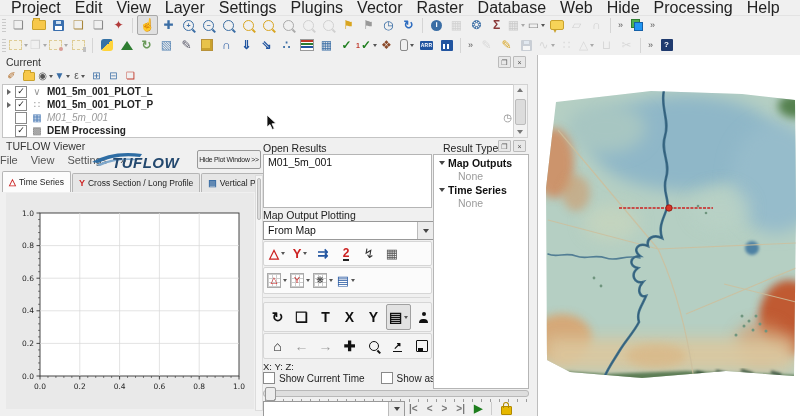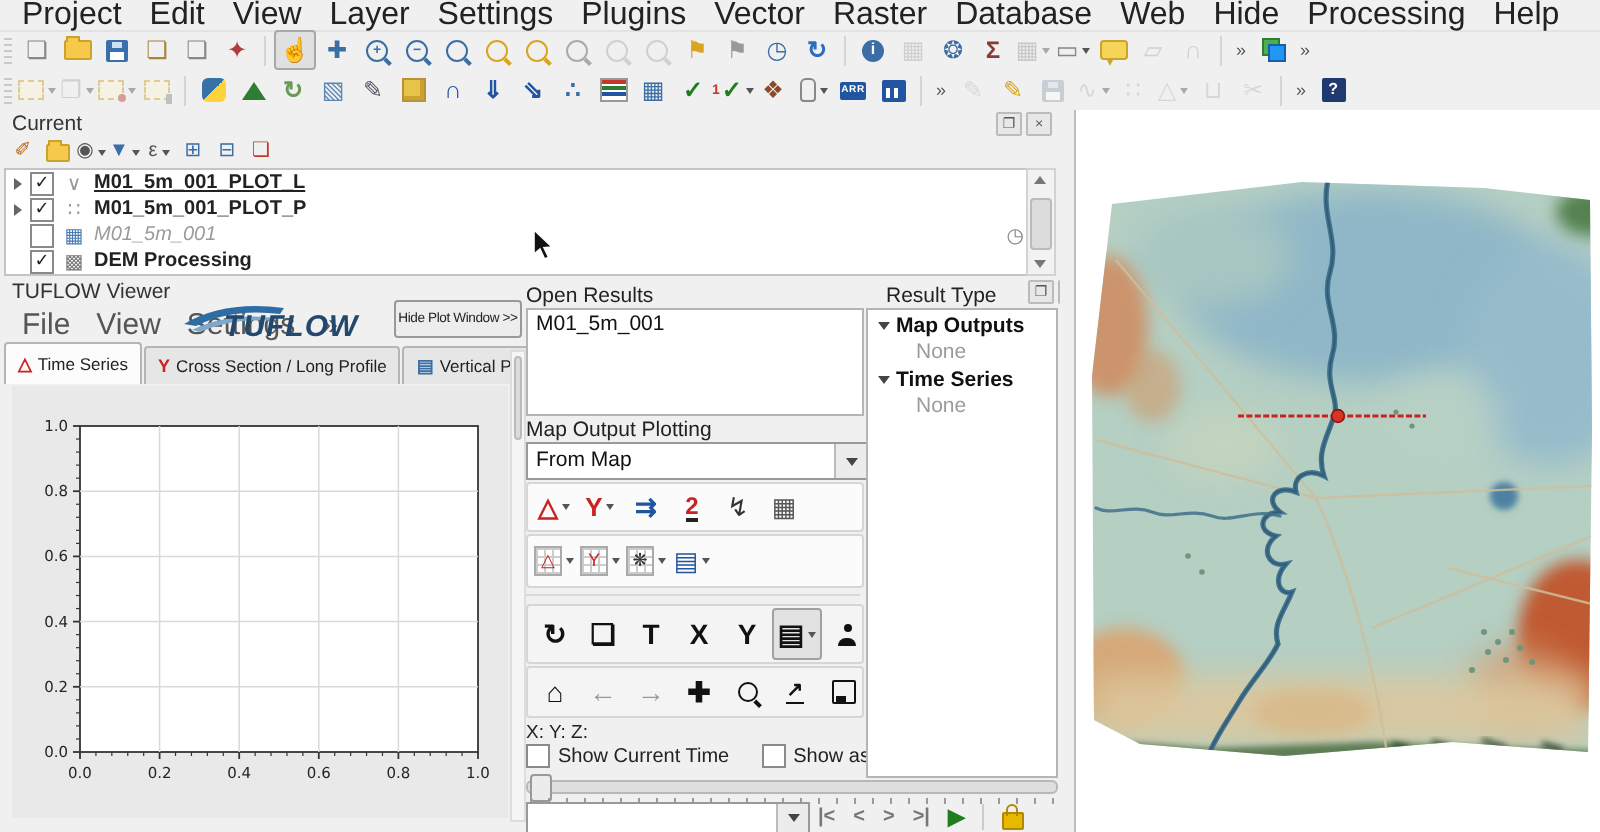--- a/index.html
+++ b/index.html
@@ -85,30 +85,30 @@
   .lp-toolbar .tbtn{width:15px;height:13px;font-size:10px;}
   .lp-list{position:absolute;left:2px;top:29px;width:512px;bottom:1px;background:#fff;border:1px solid #c4c4c4;overflow:hidden;}
   .lrow{display:flex;align-items:center;height:13px;gap:3px;padding-left:2px;}
   .exp{width:0;height:0;border-top:3px solid transparent;border-bottom:3px solid transparent;border-left:4px solid #666;
        margin:0 1px 0 2px;flex:none;}
   .exp.hid{border-color:transparent;}
   .cb{width:10px;height:10px;background:#fff;border:1px solid #8a8a8a;flex:none;display:flex;align-items:center;
       justify-content:center;font-size:9px;line-height:1;color:#222;}
   .lsym{width:14px;font-size:10px;text-align:center;flex:none;}
   .lname{font-size:10px;font-weight:bold;white-space:nowrap;}
-  .lname.ul{text-decoration:underline;}
+  .lname.ul{}
   .lname.it{font-weight:normal;font-style:italic;color:#9a9a9a;}
   .lclock{margin-left:auto;margin-right:3px;color:#888;font-size:10px;}
   .lp-scroll{position:absolute;right:2px;top:29px;width:13px;bottom:1px;background:#f2f2f2;border:1px solid #d2d2d2;}
   .sarr{position:absolute;left:3px;width:0;height:0;border-left:3px solid transparent;border-right:3px solid transparent;}
   .sarr.up{top:3px;border-bottom:4px solid #777;} .sarr.dn{bottom:3px;border-top:4px solid #777;}
   .sthumb{position:absolute;left:1px;right:1px;background:#dcdcdc;border:1px solid #bbb;border-radius:2px;}
   
-  .tv-panel{position:absolute;top:139px;left:0;width:530px;height:277px;background:#f0f0f0;padding-left:16px;}
-  .tv-menus{position:absolute;left:11px;top:15px;display:flex;gap:13px;color:#555;font-size:15px;}
+  .tv-panel{position:absolute;top:139px;left:0;width:530px;height:277px;background:#f0f0f0;}
+  .tv-menus{position:absolute;left:0;top:15px;display:flex;gap:13px;color:#555;font-size:11px;}
   .tv-logo{position:absolute;left:90px;top:9px;}
   .hide-btn{position:absolute;left:197px;top:11px;width:62px;height:17px;background:#ededed;border:1px solid #999;
             border-radius:2px;font-size:6.8px;display:flex;align-items:center;justify-content:center;
             white-space:nowrap;color:#222;letter-spacing:-.2px;}
   .tv-tabs{position:absolute;left:2px;top:32px;display:flex;align-items:flex-end;height:21px;}
   .tab{height:18px;border:1px solid #b5b5b5;border-bottom:none;border-radius:2px 2px 0 0;background:#e6e6e6;
        display:flex;align-items:center;gap:3px;padding:0 6px;font-size:8.5px;margin-right:1px;color:#222;}
   .tab.active{background:#fcfcfc;height:20px;}
   .ti{font-size:9px;font-weight:bold;line-height:1;}
   .plot-figure{position:absolute;left:6px;top:54px;width:248px;height:216px;background:#e9e9e9;}

